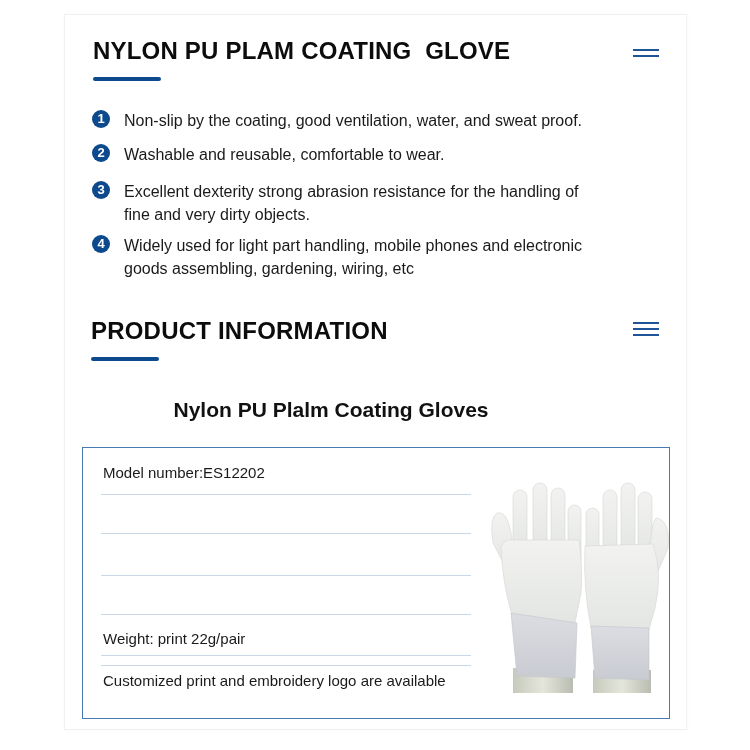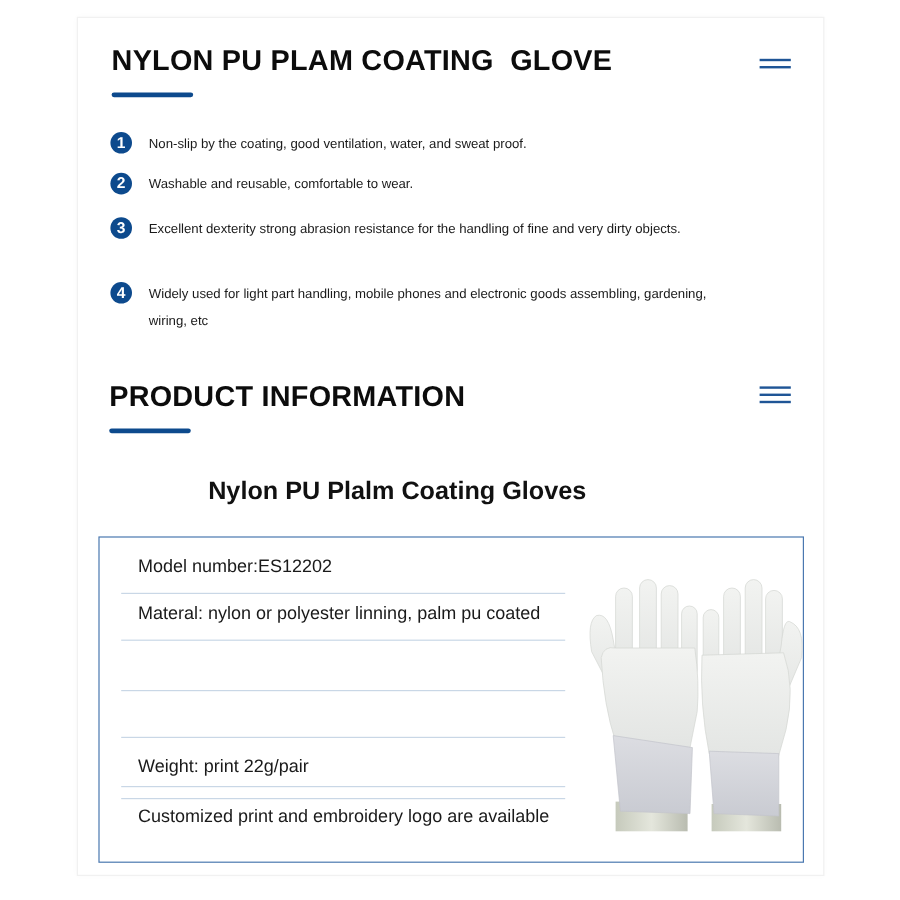--- a/index.html
+++ b/index.html
@@ -27,34 +27,34 @@
 
     .feature {
       position: absolute; left: 92px; display: flex; align-items: flex-start;
     }
     .badge {
       width: 18px; height: 18px; border-radius: 50%; background: #0d4a8d; color: #fff;
       font-weight: bold; font-size: 13px; line-height: 18px; text-align: center;
       flex: 0 0 18px; margin-top: 1px;
     }
     .feature-text {
-      margin-left: 14px; font-size: 11px; line-height: 23px; color: #1a1a1a; width: 470px;
+      margin-left: 14px; font-size: 16px; line-height: 23px; color: #1a1a1a; width: 470px;
     }
 
     .product-heading {
       position: absolute; left: 0; width: 662px; top: 398px; text-align: center;
       font-weight: bold; font-size: 21px; color: #111;
     }
 
     .info-panel {
       position: absolute; left: 82px; top: 447px; width: 588px; height: 272px;
       border: 1.5px solid #4a78b0; background: #fff;
     }
     .spec-row {
-      position: absolute; left: 32px; width: 370px; font-size: 15px; color: #1a1a1a;
+      position: absolute; left: 20px; width: 370px; font-size: 15px; color: #1a1a1a;
       white-space: nowrap;
     }
     .divider {
       position: absolute; left: 18px; width: 370px; height: 1px; background: #c9d7e6;
     }
 
     .glove-image { position: absolute; left: 400px; top: 30px; width: 190px; height: 215px; }
   </style>
 </head>
 <body>
@@ -91,21 +91,20 @@
   <span></span>
     <span></span>
     <span></span>
 </div>
 
 <div class="product-heading">Nylon PU Plalm Coating Gloves</div>
 
 <div class="info-panel">
   <div class="spec-row" style="top:16px;">Model number:ES12202</div>
   <div class="divider" style="top:46px;"></div>
-  <div class="spec-row" style="top:55px;">Materal: nylon or polyester linning, palm pu coated</div>
   <div class="divider" style="top:85px;"></div>
   <div class="divider" style="top:127px;"></div>
   <div class="divider" style="top:166px;"></div>
   <div class="spec-row" style="top:182px;">Weight: print 22g/pair</div>
   <div class="divider" style="top:207px;"></div>
   <div class="divider" style="top:217px;"></div>
   <div class="spec-row" style="top:224px;">Customized print and embroidery logo are available</div>
 
   <svg class="glove-image" viewBox="0 0 190 215">
     <defs>

